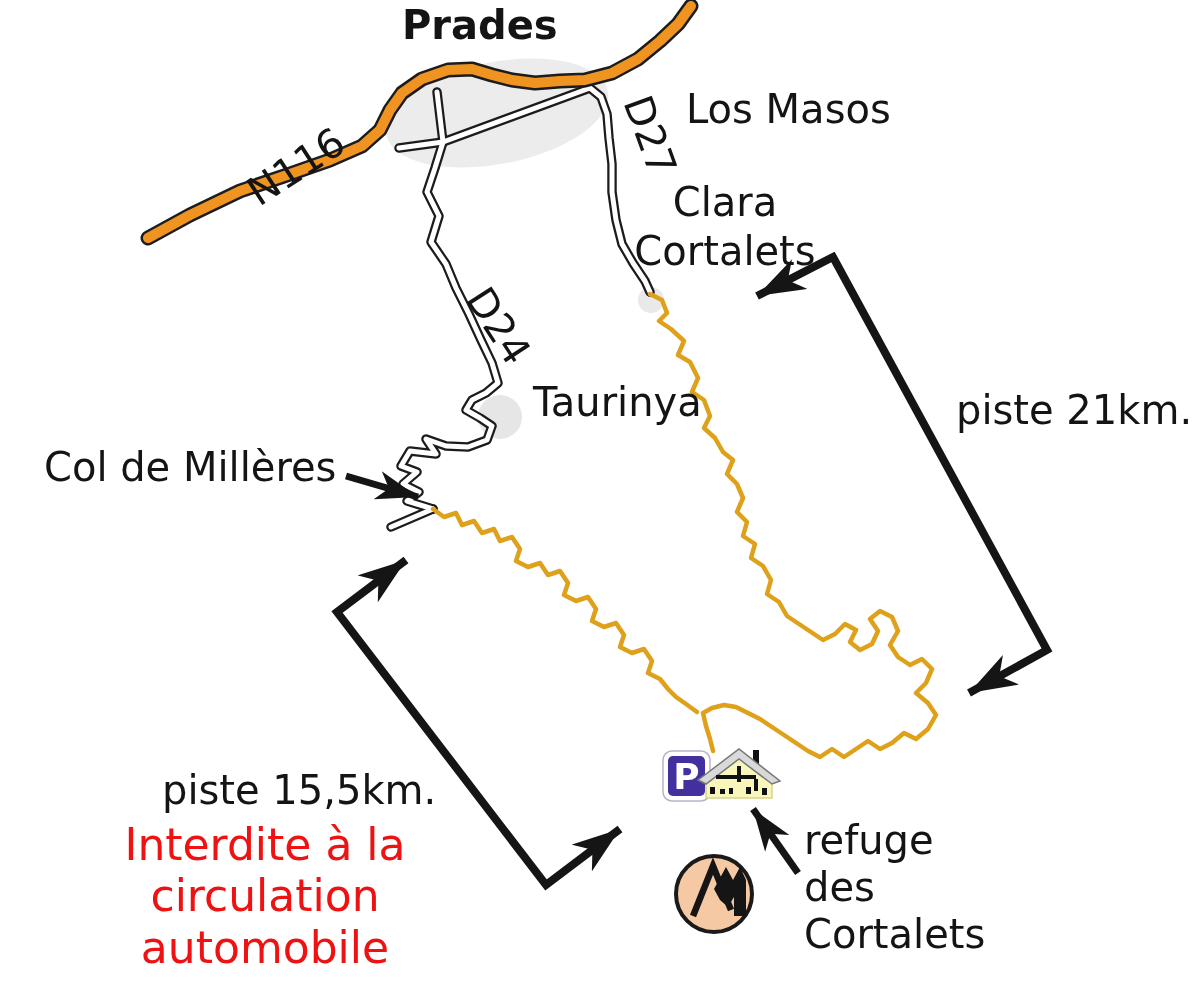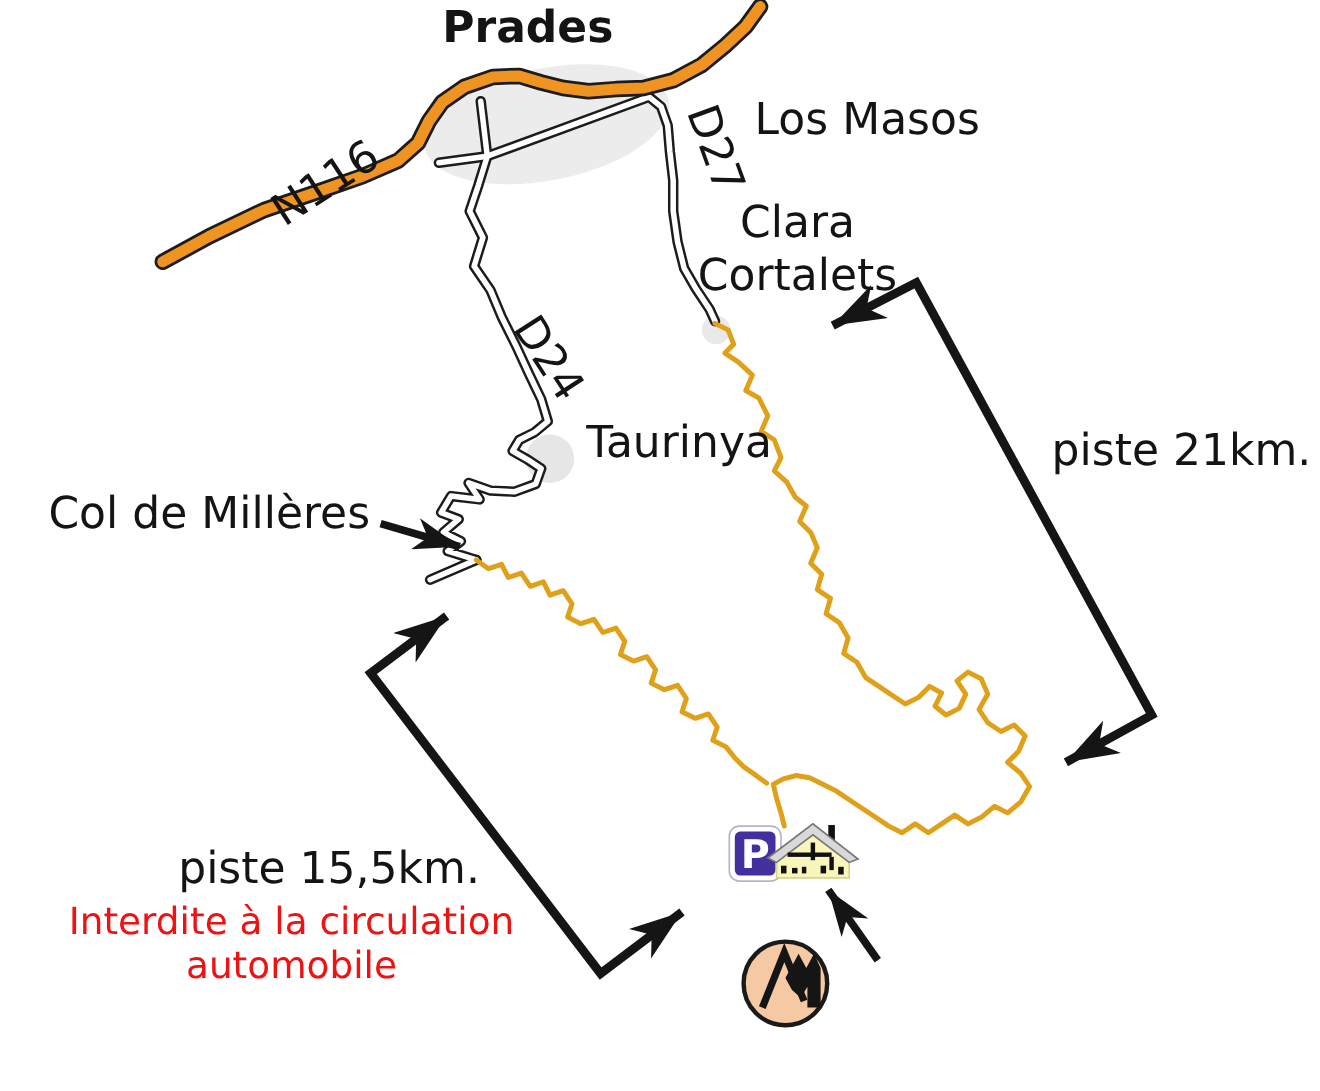--- a/index.html
+++ b/index.html
@@ -117,19 +117,24 @@
   <div class="lbl rot" style="left:494px;top:280px;transform:rotate(57deg);">D24</div>
 
   <div class="lbl" style="left:533px;top:381px;">Taurinya</div>
 
   <div class="lbl" style="left:44px;top:446px;text-align:center;">Col de Millères</div>
 
   <div class="lbl" style="left:956px;top:389px;">piste 21km.</div>
 
   <div class="lbl" style="left:162px;top:769px;">piste 15,5km.</div>
 
-  <div class="lbl center-block warn" style="left: 30px; top: 819px; width: 470px; font-size: 34px; color: rgb(238, 18, 18);">
+  <div class="lbl center-block warn" style="left: 30px; top: 819px; width: 470px; font-size: 44px; color: rgb(238, 18, 18);">
     <div>Interdite à la circulation</div>
     <div>automobile</div>
   </div>
 
+  <div class="lbl refuge-block" style="left:804px;top:817px;">
+    <div>refuge</div>
+    <div>des</div>
+    <div>Cortalets</div>
+  </div>
 
 </div>
 
 </body></html>

